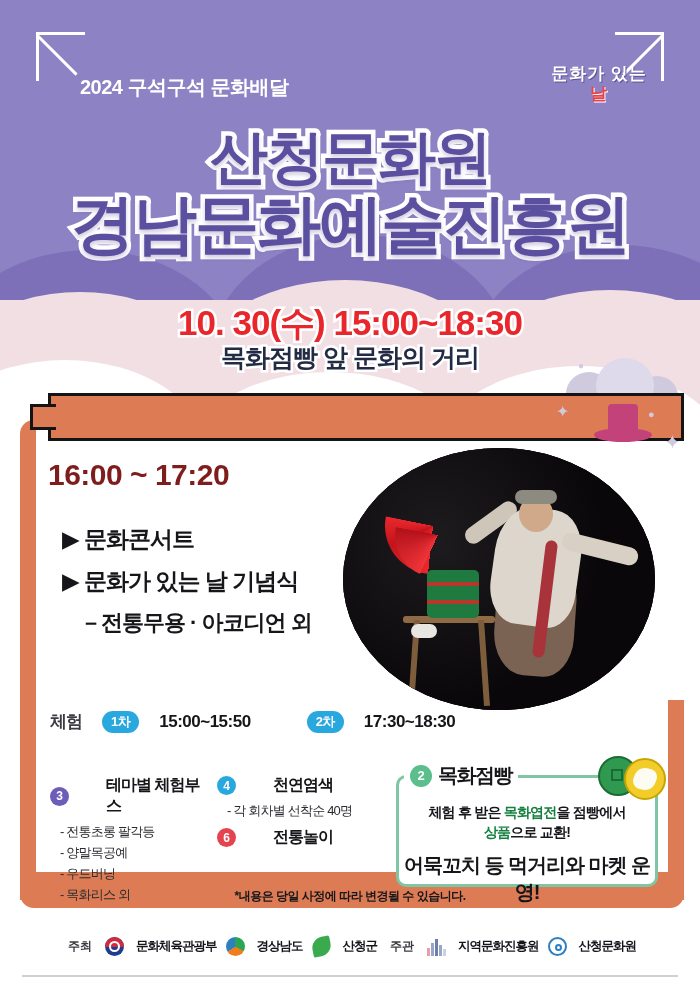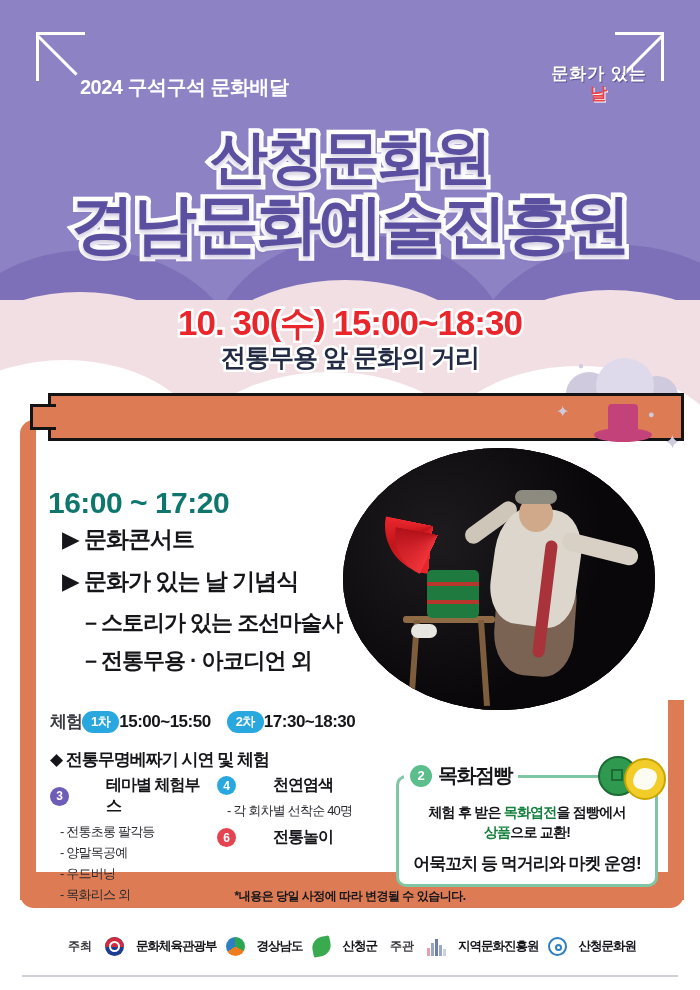--- a/index.html
+++ b/index.html
@@ -100,28 +100,28 @@
   .hat .brim{position:absolute;left:0;top:24px;width:58px;height:14px;background:#c4427a;border-radius:50%;}
   .hat .top{position:absolute;left:14px;top:0;width:30px;height:28px;background:#c4427a;border-radius:4px 4px 0 0;}
   .puff{position:absolute;border-radius:50%;background:#cfcade;}
   .puff.s1{left:566px;top:372px;width:46px;height:44px;}
   .puff.s2{left:596px;top:358px;width:58px;height:56px;background:#dedaeb;}
   .puff.s3{left:636px;top:376px;width:42px;height:40px;}
   .puff.s4{left:586px;top:392px;width:72px;height:34px;background:#dedaeb;}
   .spark{position:absolute;color:#cfcade;font-size:16px;z-index:6;}
 
   
-  .time-main{position:absolute;left:48px;top:486px;font-size:30px;font-weight:bold;color:#0f766e;
+  .time-main{position:absolute;left:48px;top:458px;font-size:30px;font-weight:bold;color:#7f1d1d;
      letter-spacing:-0.5px;z-index:5;}
   .prog{position:absolute;left:62px;top:524px;z-index:5;}
   .prog .p-line{font-size:23px;font-weight:bold;color:#16161a;letter-spacing:-1px;margin-bottom:11px;}
   .prog .p-sub{font-size:22px;font-weight:bold;color:#16161a;letter-spacing:-1px;margin:0 0 8px 18px;}
 
   
-  .exp-row{position:absolute;left:50px;top:710px;z-index:5;display:flex;align-items:center;gap:0;}
+  .exp-row{position:absolute;left:50px;top:710px;z-index:5;display:flex;align-items:center;gap:20px;}
   .exp-label{font-size:17px;font-weight:bold;color:#3b3b44;letter-spacing:-1px;}
   .pill{background:#29a8e0;color:#fff;font-size:13px;font-weight:bold;border-radius:11px;
      padding:2px 9px;letter-spacing:-0.5px;}
   .exp-time{font-size:17px;font-weight:bold;color:#16161a;letter-spacing:-0.5px;}
   .exp-gap{width:16px;}
 
   .diamond-line{position:absolute;left:50px;top:748px;z-index:5;font-size:17px;font-weight:bold;
      color:#16161a;letter-spacing:-1px;}
 
   .booths{position:absolute;left:50px;top:775px;width:320px;z-index:5;display:flex;gap:14px;}
@@ -150,21 +150,21 @@
   .coin{position:absolute;border-radius:50%;}
   .coin.green{left:0;top:0;width:36px;height:36px;background:#2f9a4f;border:2px solid #1c6b35;}
   .coin.green .hole{position:absolute;left:11px;top:11px;width:12px;height:12px;background:#2f9a4f;
      border:2px solid #1c6b35;box-sizing:border-box;}
   .coin.gold{left:26px;top:2px;width:38px;height:38px;background:#f2cd2a;border:2px solid #c9a400;}
   .coin.gold .cotton{position:absolute;left:8px;top:8px;width:22px;height:22px;background:#fdfcf2;
      border-radius:50%;box-shadow:4px -2px 0 -3px #fdfcf2, -4px 2px 0 -3px #fdfcf2;}
   .gb-body{position:absolute;left:402px;top:802px;width:250px;text-align:center;z-index:6;}
   .gb-l1{font-size:14px;font-weight:bold;color:#16161a;letter-spacing:-0.8px;line-height:1.45;}
   .gb-l1 .hl{color:#15803d;}
-  .gb-l2{font-size:17px;font-weight:bold;color:#16161a;letter-spacing:-1px;margin-top:9px;}
+  .gb-l2{font-size:20px;font-weight:bold;color:#16161a;letter-spacing:-1px;margin-top:9px;}
 
   
   .footer{position:absolute;left:0;top:916px;width:700px;height:60px;background:#ffffff;z-index:8;
      display:flex;align-items:center;justify-content:center;gap:9px;}
   .f-label{font-size:12px;color:#3a3a40;font-weight:bold;margin:0 4px;}
   .org{display:flex;align-items:center;gap:12px;}
   .org-name{font-size:12.5px;font-weight:bold;color:#15151c;letter-spacing:-1px;white-space:nowrap;}
   .org-sub{font-size:4.5px;color:#555;letter-spacing:-0.2px;display:block;line-height:1;}
   .lg{width:19px;height:19px;flex:none;position:relative;}
   .lg.taegeuk{border-radius:50%;background:#1b3e91;overflow:hidden;}
@@ -210,21 +210,21 @@
   <div class="whitebase"></div>
   <div class="arc w1"></div>
   <div class="arc w2"></div>
   <div class="arc w3"></div>
 
   <div class="title-wrap">
     <div class="title-l1">산청문화원</div>
     <div class="title-l2">경남문화예술진흥원</div>
   </div>
   <div class="datetime">10. 30(수) 15:00~18:30</div>
-  <div class="place">전통무용 앞  문화의 거리</div>
+  <div class="place">목화점빵 앞  문화의 거리</div>
 
   <div class="banner-tail"></div>
   <div class="orange-right"></div>
   <div class="orange-bottom"></div>
   <div class="banner"></div>
   <div class="banner-notch"></div>
 
   <div class="photo">
     <div class="ph-bg"></div>
     <div class="ph-fan"></div>
@@ -256,34 +256,32 @@
   <div class="puff s2"></div>
   <div class="spark" style="left:556px;top:402px">✦</div>
   <div class="spark" style="left:664px;top:430px;font-size:20px">✦</div>
   <div class="spark" style="left:648px;top:408px;font-size:11px">●</div>
   <div class="spark" style="left:578px;top:360px;font-size:10px">●</div>
 
   <div class="time-main">16:00 ~ 17:20</div>
   <div class="prog">
     <div class="p-line">▶ 문화콘서트</div>
     <div class="p-line">▶ 문화가 있는 날 기념식</div>
-    <div class="p-sub">－스토리가 있는  조선마술사</div>
     <div class="p-sub">－전통무용 · 아코디언 외</div>
   </div>
 
   <div class="exp-row">
     <span class="exp-label">체험</span>
     <span class="pill">1차</span>
     <span class="exp-time">15:00~15:50</span>
     <span class="exp-gap"></span>
     <span class="pill">2차</span>
     <span class="exp-time">17:30~18:30</span>
   </div>
 
-  <div class="diamond-line">◆ 전통무명베짜기 시연 및 체험</div>
 
   <div class="booths">
     <div class="col">
       <div class="numline">
         <span class="num purple">3</span>
         <span class="numtext">테마별 체험부스</span>
       </div>
       <div class="dash">- 전통초롱 팔각등</div>
       <div class="dash">- 양말목공예</div>
       <div class="dash">- 우드버닝</div>

